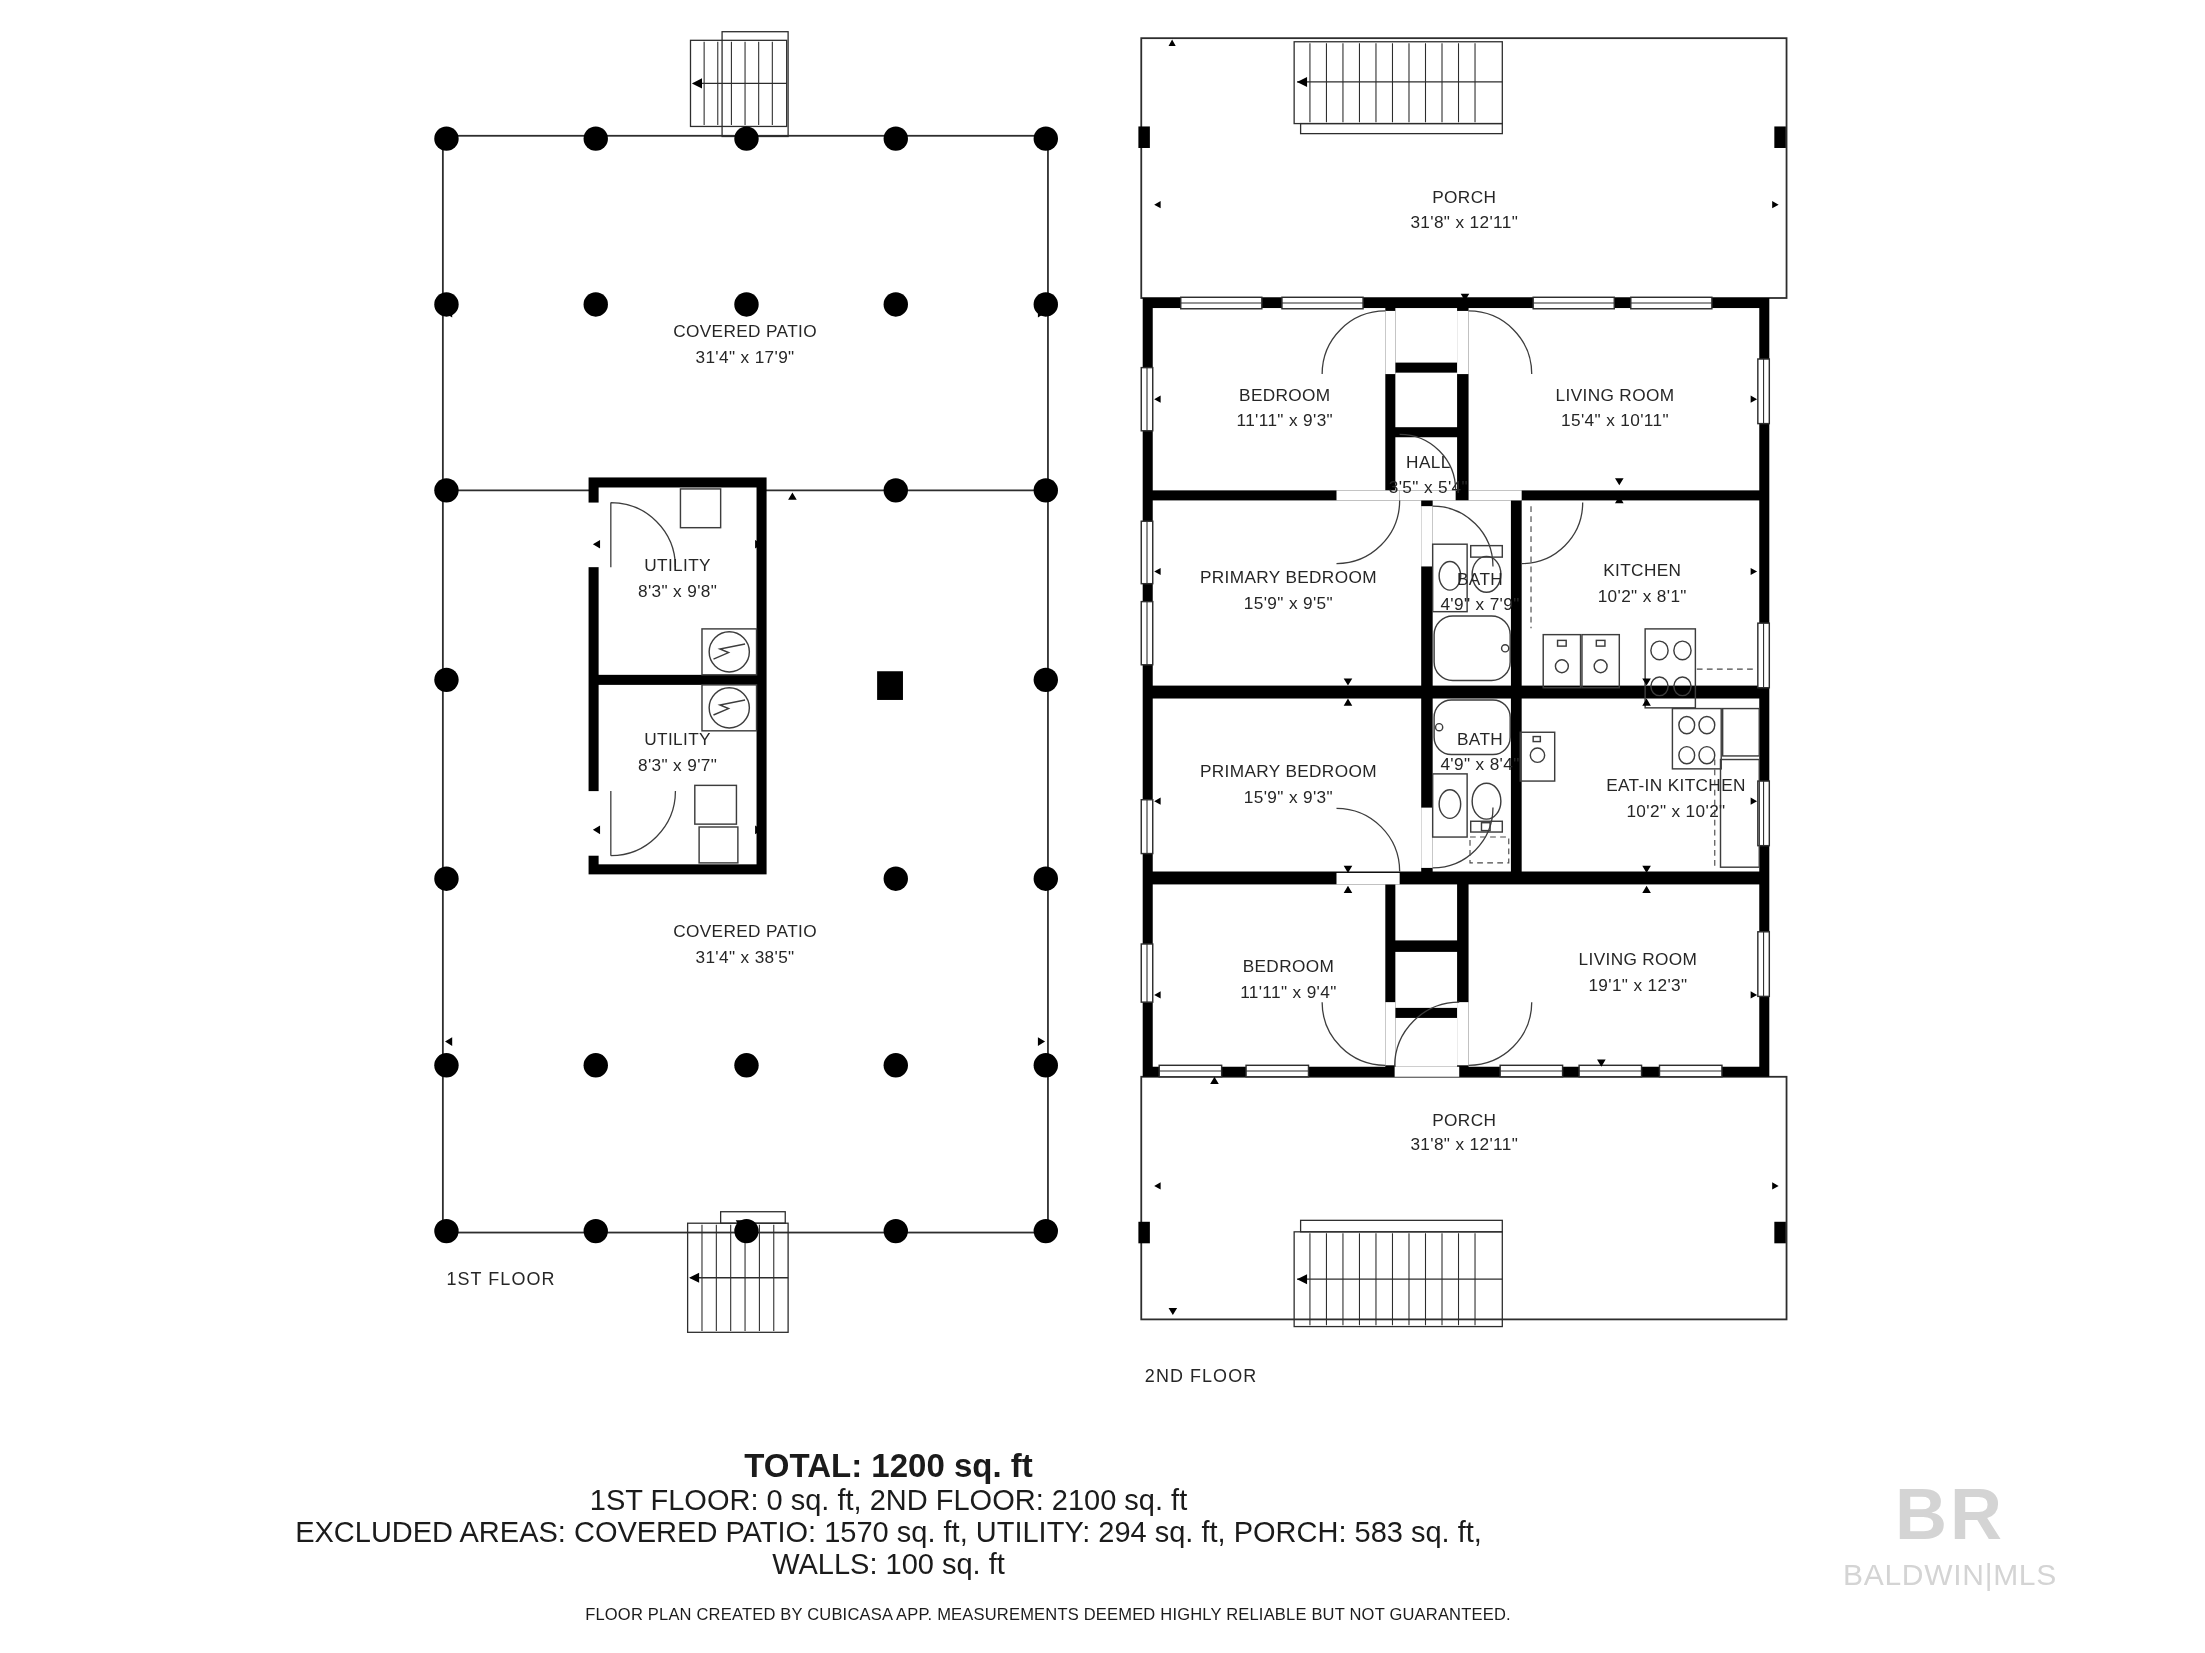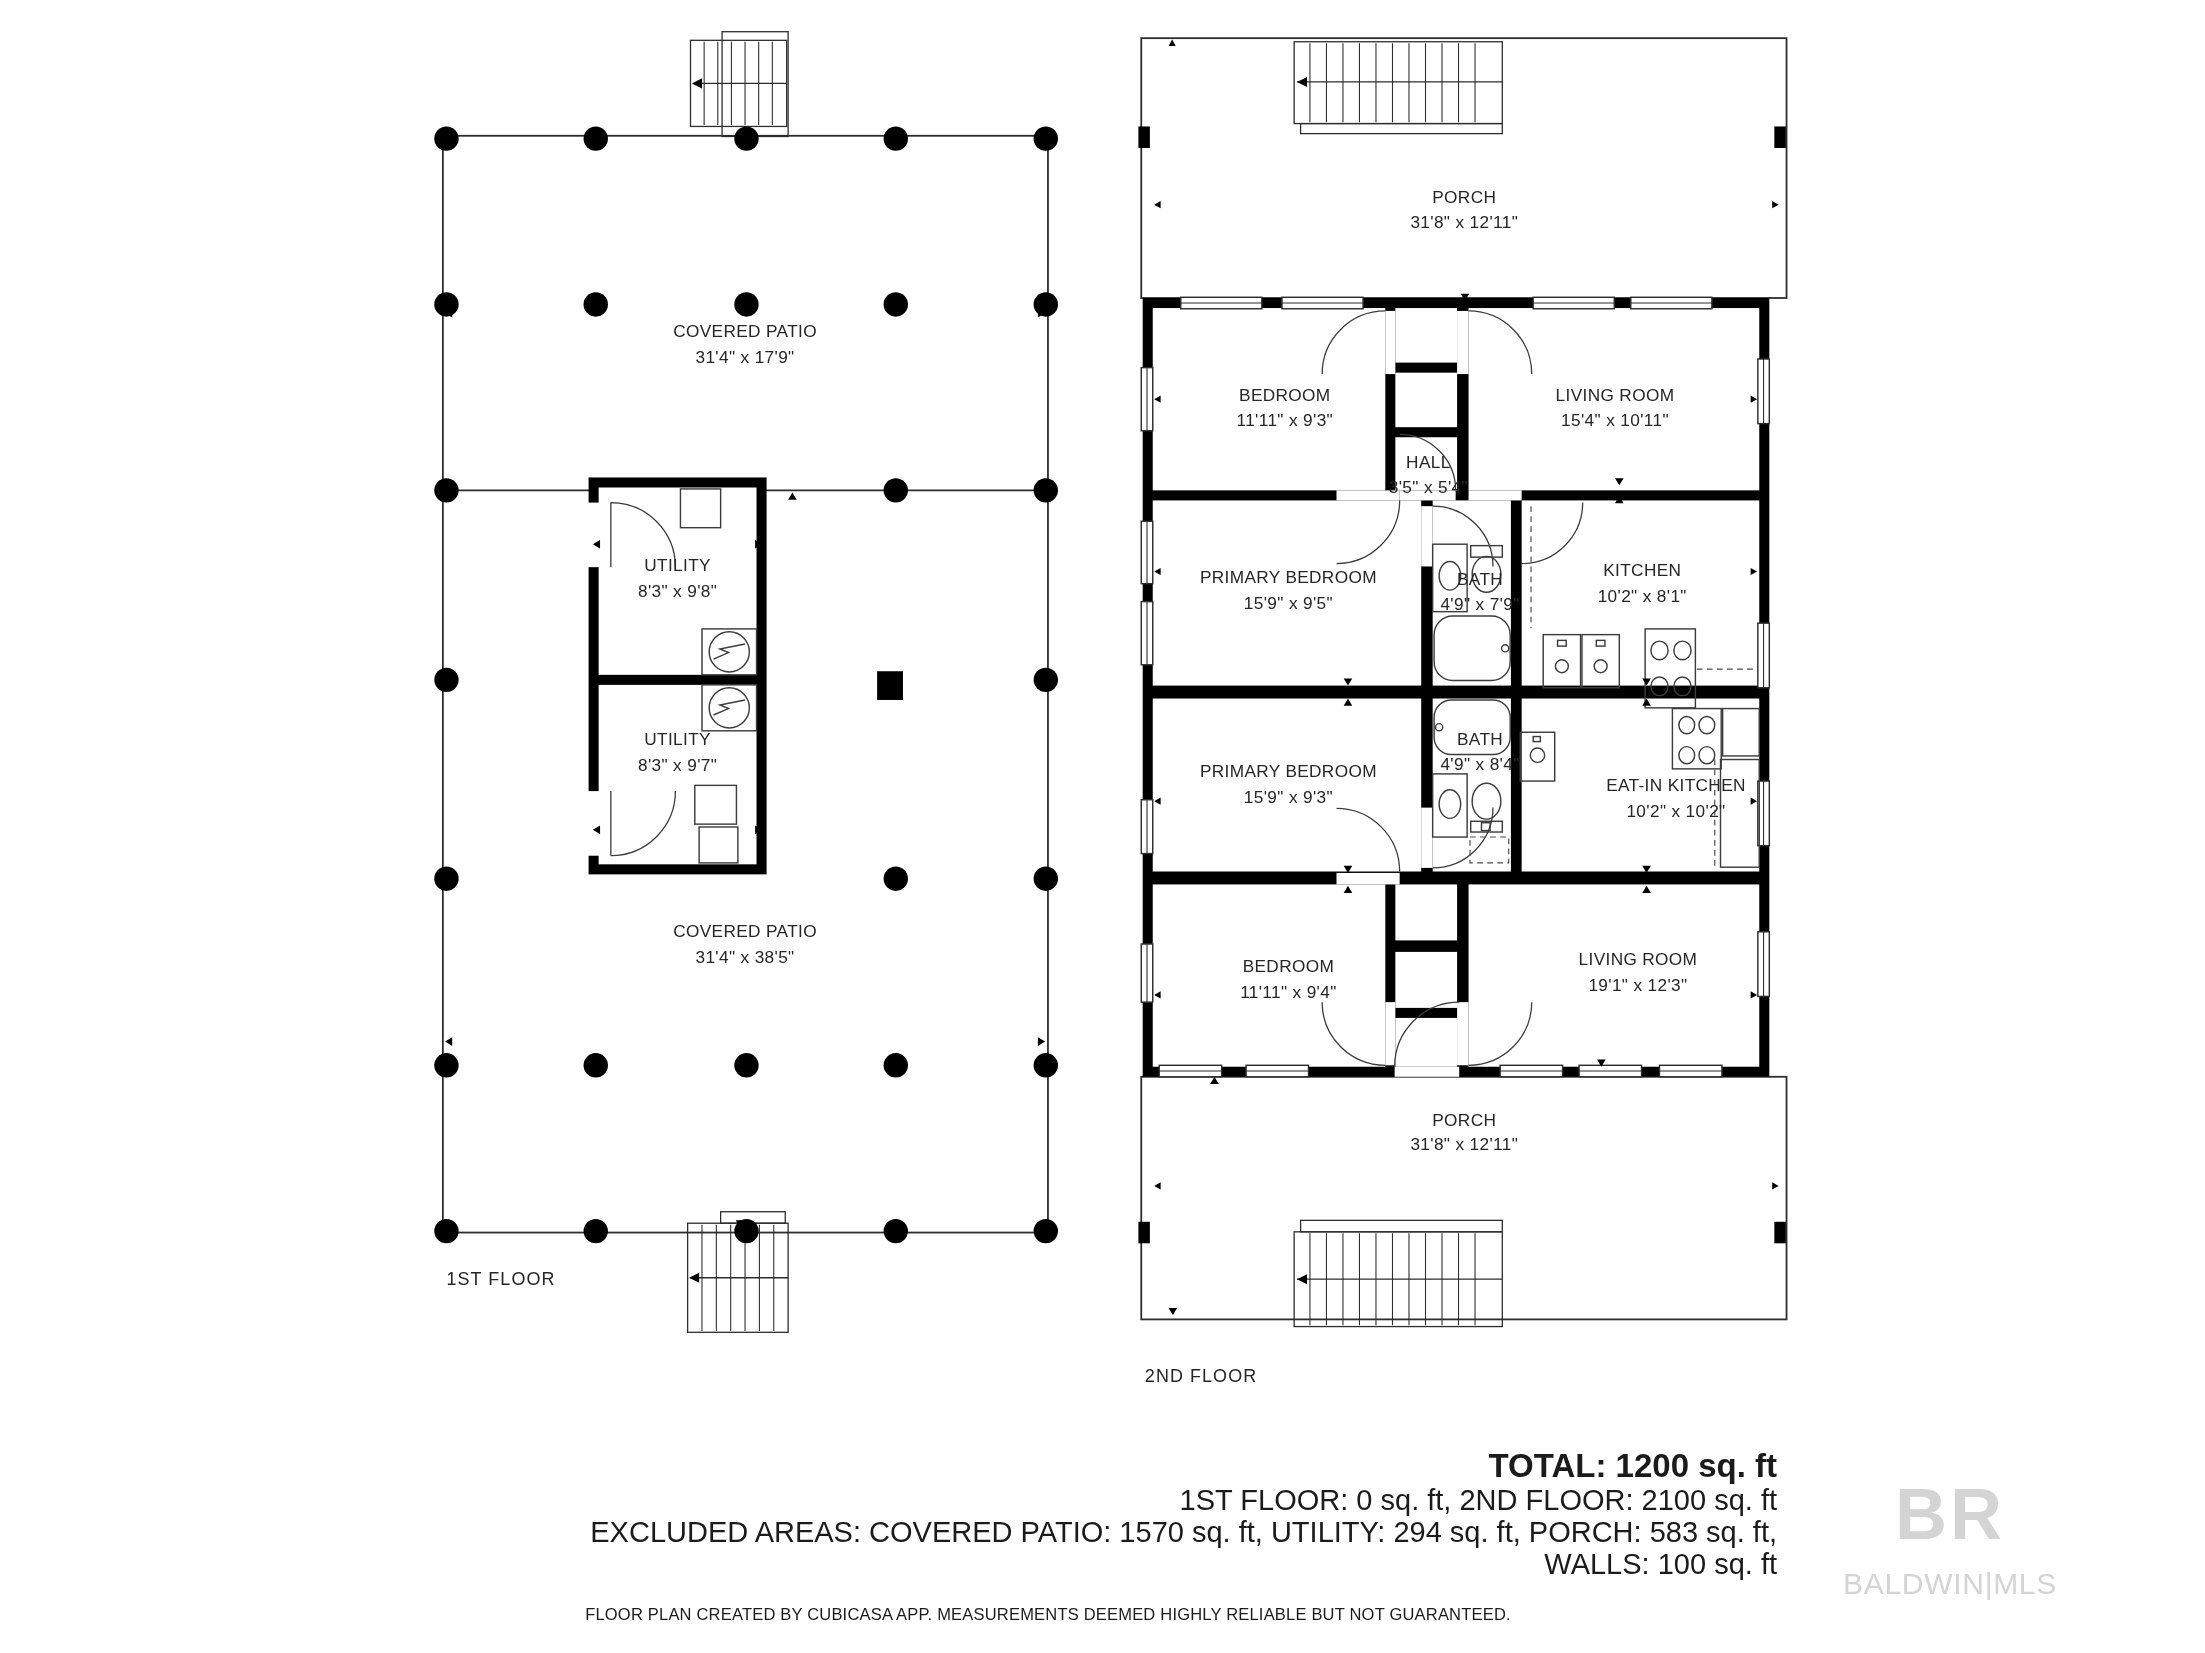--- a/index.html
+++ b/index.html
@@ -12,27 +12,27 @@
   .fx{fill:none;stroke:#3d3d3d;stroke-width:2}
   .dsh{fill:none;stroke:#4a4a4a;stroke-width:1.6;stroke-dasharray:8 6}
   .arc{fill:none;stroke:#3d3d3d;stroke-width:1.8}
   .trd{fill:none;stroke:#2d2d2d;stroke-width:1.5}
   .blk{fill:#000}
   .win{fill:#fff;stroke:#2d2d2d;stroke-width:2}
   .wnl{stroke:#2d2d2d;stroke-width:1.5}
   text{fill:#262626}
   .rn,.rd{font-size:24px;text-anchor:middle;letter-spacing:.5px}
   .fl{font-size:25px;letter-spacing:1.5px}
-  .summary{position:absolute;left:0;top:1447px;width:1777px;text-align:right;color:#1b1b1b}
+  .summary{position:absolute;left:0;top:1447px;width:1777px;text-align:center;color:#1b1b1b}
   .summary .total{font-size:33px;font-weight:bold;line-height:37px}
   .summary .line{font-size:29px;line-height:32px}
   .footer{position:absolute;left:0;top:1605px;width:2096px;text-align:center;font-size:16.5px;color:#1b1b1b;letter-spacing:0.2px}
   .watermark{position:absolute;left:1828px;top:1477px;width:244px;text-align:center;color:#d4d4d4}
   .wm-initials{font-size:72px;font-weight:bold;line-height:75px;letter-spacing:2.9px}
-  .wm-brand{font-size:30px;line-height:33px;letter-spacing:0.7px;margin-top:15px}
+  .wm-brand{font-size:30px;line-height:33px;letter-spacing:0.7px;margin-top:6px}
 </style>
 </head>
 <body>
 
 <div id="stage">
 <svg id="plan-svg" width="2205" height="1654" viewBox="0 0 3072 2304" xmlns="http://www.w3.org/2000/svg">
 
   <g>
     <rect class="tn" x="617" y="189" width="843" height="1528"></rect>
     <line class="tn" x1="617" y1="683" x2="1460" y2="683"></line>

